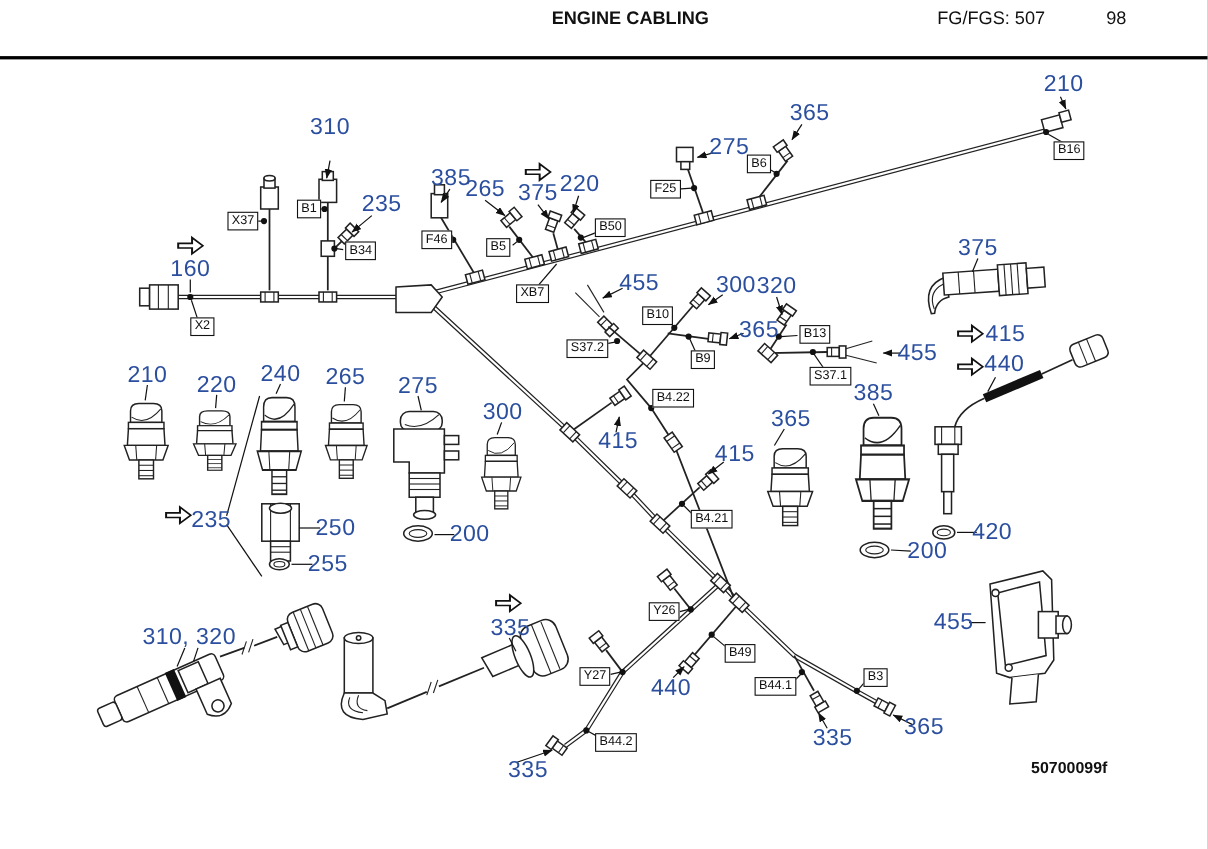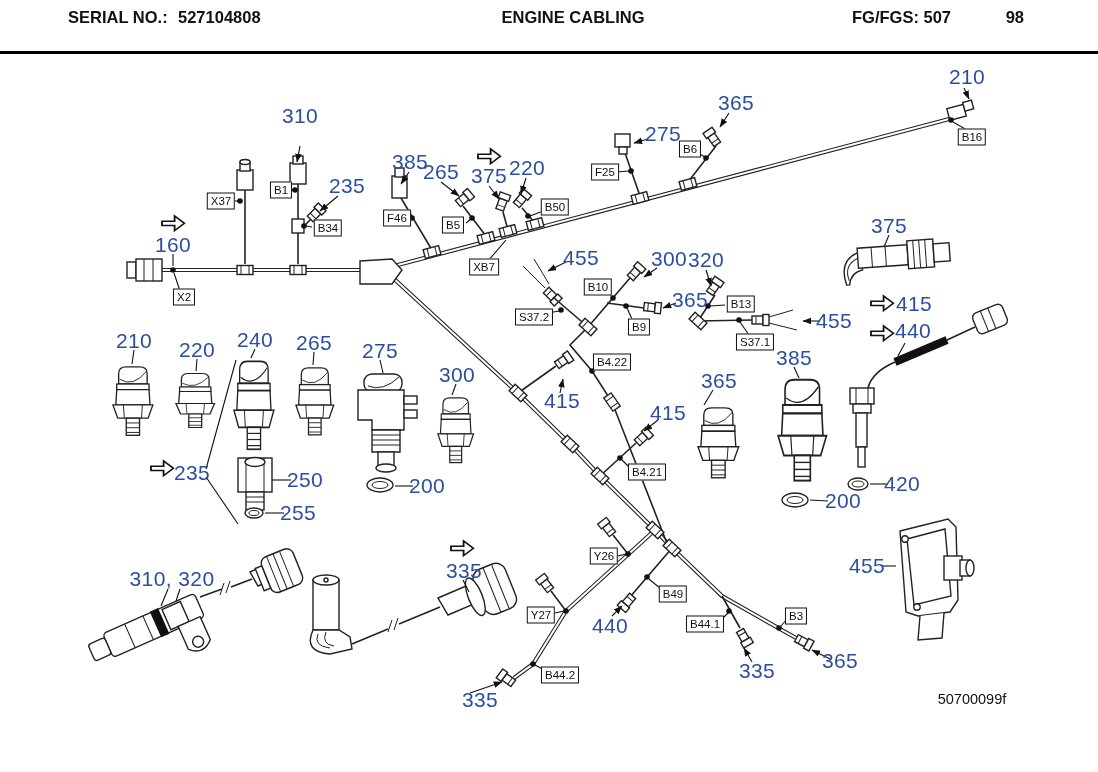--- a/index.html
+++ b/index.html
@@ -4,50 +4,46 @@
 <style>
   html,body{margin:0;padding:0;background:#888;}
   #page{position:relative;width:1098px;height:772px;background:#fff;overflow:hidden;
         font-family:"Liberation Sans", sans-serif;color:#111;}
   
   #hdr-left{position:absolute;left:68px;top:6px;font-size:16.5px;font-weight:bold;line-height:22px;}
   #hdr-left .row{display:flex;}
   #hdr-left .lab{width:110px;}
   #hdr-title{position:absolute;left:573px;top:8px;transform:translateX(-50%);
              font-size:16.5px;font-weight:bold;}
-  #hdr-right{position:absolute;left:852px;top:6px;width:172px;font-size:16.5px;font-weight:bold;line-height:22px;}
+  #hdr-right{position:absolute;left:852px;top:6px;width:172px;font-size:16.5px;font-weight:normal;line-height:22px;}
   #hdr-right .row1{display:flex;justify-content:space-between;}
   #rule{position:absolute;left:0;top:51px;width:1098px;height:3px;background:#000;}
   
   .callout{position:absolute;transform:translate(-50%,-50%);color:#2b4f9e;
            font-size:21px;letter-spacing:.4px;white-space:nowrap;z-index:5;}
   .boxlabel{position:absolute;transform:translate(-50%,-50%);font-size:11.5px;font-weight:normal;
             border:1.4px solid #111;background:#fff;padding:0 3px;line-height:15px;
             white-space:nowrap;z-index:5;}
   #footer-code{position:absolute;left:972px;top:699px;transform:translate(-50%,-50%);
-               font-size:14.5px;font-weight:normal;}
+               font-size:14.5px;font-weight:bold;}
   svg{position:absolute;left:0;top:0;z-index:1;}
   .t1{fill:none;stroke:#222;stroke-width:4.2;}
   .t2{fill:none;stroke:#fff;stroke-width:2;}
   .w{fill:none;stroke:#222;stroke-width:1.6;}
   .thin{fill:none;stroke:#222;stroke-width:1;}
   .wf{fill:#fff;stroke:#222;stroke-width:1.4;}
   .dk{fill:#111;stroke:none;}
   .ld{fill:none;stroke:#111;stroke-width:1.1;}
 </style>
 </head>
 <body>
 
 <div id="page">
 
   <div id="hdr-left">
-    <div class="row">
-      <span class="lab">SERIAL NO.:</span>
-      <span>527104808</span>
-    </div>
   </div>
   <div id="hdr-title">ENGINE CABLING</div>
   <div id="hdr-right">
     <div class="row1">
       <span><span>FG/FGS:</span>
         <span>507</span></span>
       <span>98</span>
     </div>
   </div>
   <div id="rule"></div>

